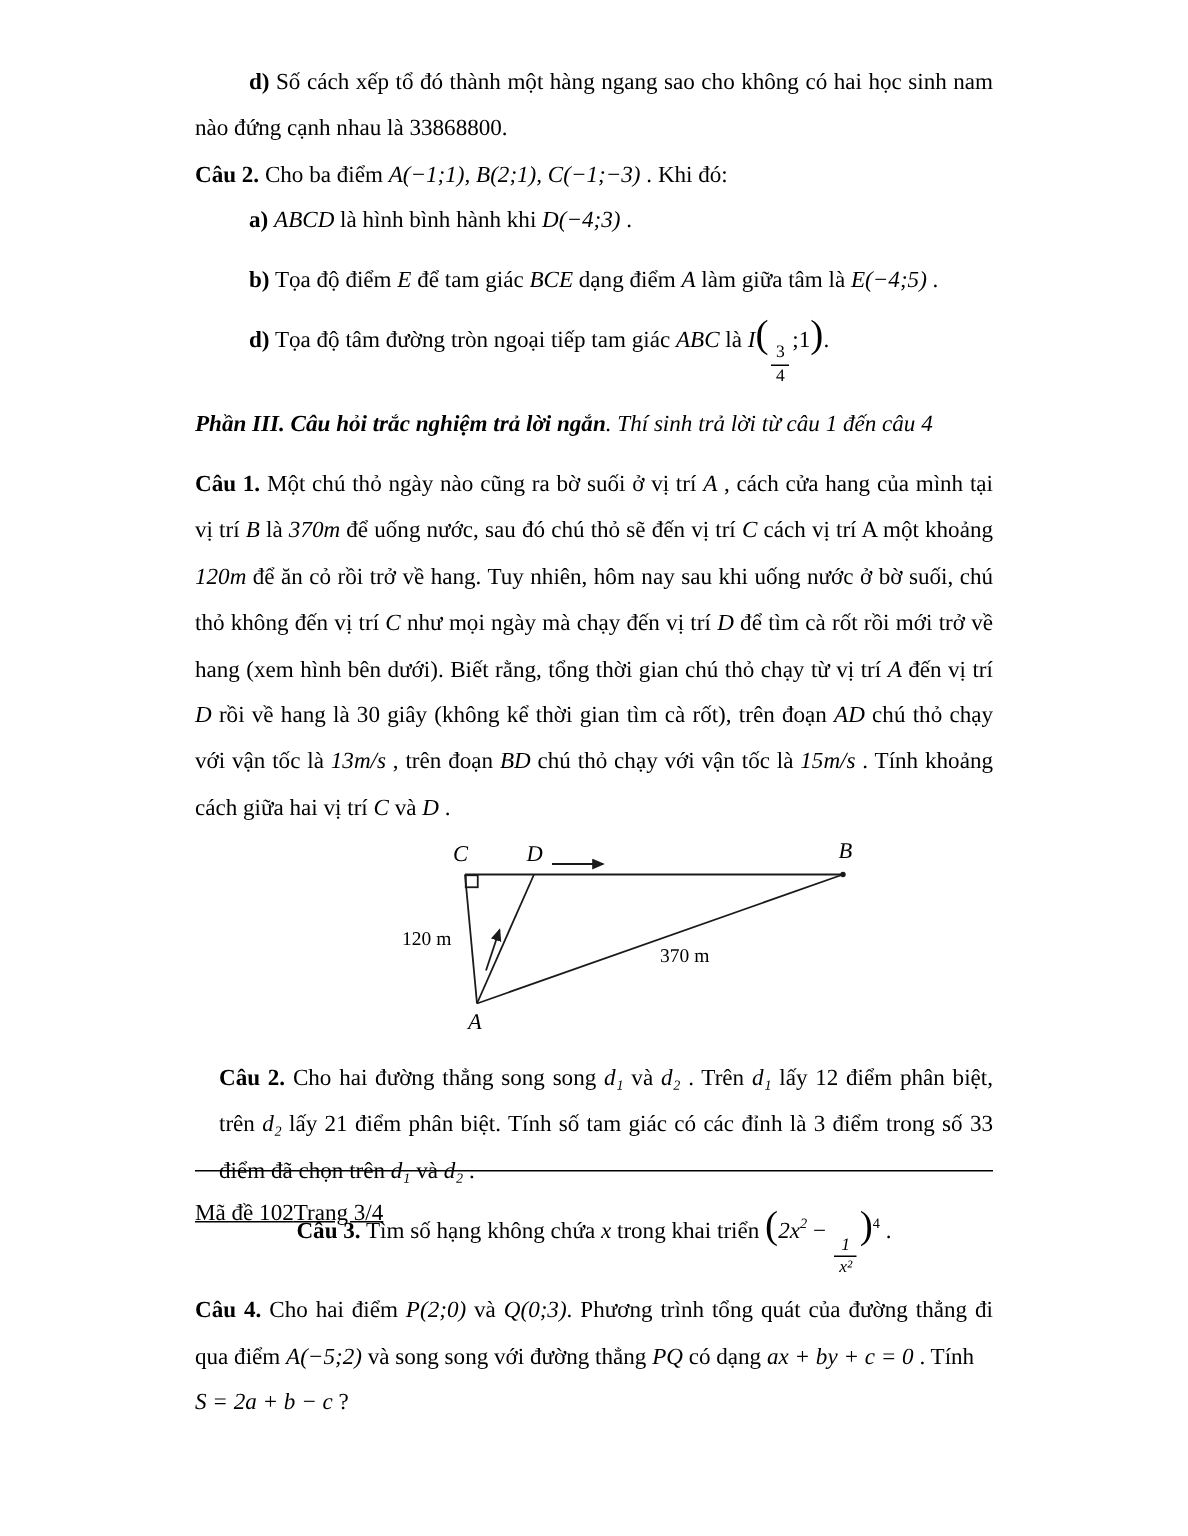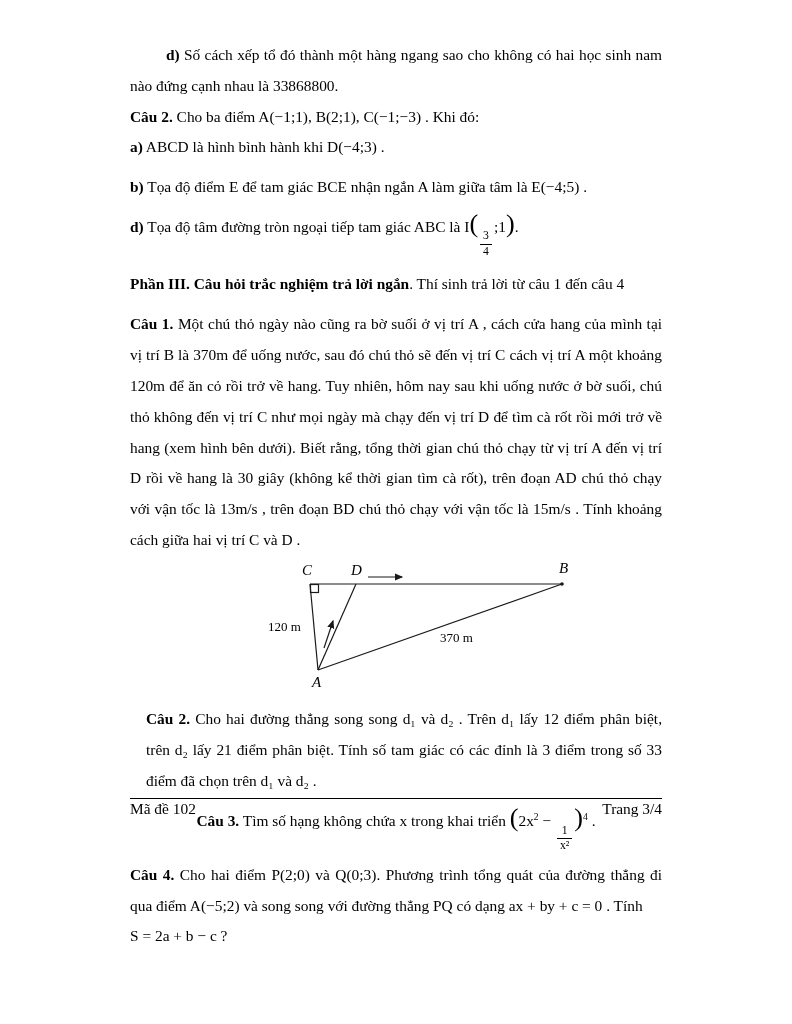--- a/index.html
+++ b/index.html
@@ -22,24 +22,24 @@
     padding: 40px 130px 0 130px;
     position: relative;
   }
   .para {
     margin: 0;
     font-size: 15.4px;
     line-height: 2.0;
     color: #000;
   }
   .para .b { font-weight: bold; }
-  .para .i { }
+  .para .i { font-style: italic; }
   .indent { text-indent: 36px; text-align: justify; }
   .justify { text-align: justify; }
-  .sub { margin-bottom: 9px; }
+  .sub { margin-left: 36px; margin-bottom: 9px; }
   .section { margin: 8px 0 10px 0; }
   .vspace { margin: 10px 0 6px 0; text-align: center; }
   .mb8 { margin-bottom: 8px; margin-left: 16px; }
   sup { font-size: 62%; line-height: 0; }
   .bigparen {
     font-size: 170%;
     line-height: 0;
     vertical-align: -14%;
     font-weight: normal;
     font-style: normal;
@@ -58,36 +58,37 @@
   .frac .fden { border-top: 1px solid #000; padding: 0 3px; }
   .figure-wrap {
     margin: 4px 0 8px 138px;
   }
   .footer {
     position: absolute;
     left: 130px;
     right: 130px;
     bottom: 34px;
     border-top: 1.5px solid #000;
-    padding-top: 1px;
+    padding-top: 19px;
     display: flex;
-    justify-content: space-between;
+    justify-content: flex-start;
     font-size: 15.4px;
+    text-decoration: underline;
   }
 </style>
 </head>
 <body>
 
 <div class="page">
 
   <div id="flow-top">
       <p class="para indent"><span class="b">d)</span><span> Số cách xếp tổ đó thành một hàng ngang sao cho không có hai học sinh nam nào đứng cạnh nhau là </span><span>33868800</span><span>.</span></p>
       <p class="para"><span class="b">Câu 2.</span><span> Cho ba điểm </span><span class="i">A(−1;1), B(2;1), C(−1;−3)</span><span> . Khi đó:</span></p>
       <p class="para sub"><span class="b">a)</span><span> </span><span class="i">ABCD</span><span> là hình bình hành khi </span><span class="i">D(−4;3)</span><span> .</span></p>
-      <p class="para sub"><span class="b">b)</span><span> Tọa độ điểm </span><span class="i">E</span><span> để tam giác </span><span class="i">BCE</span><span> nhận ngắn </span><span class="i">A</span><span> làm giữa tâm là </span><span class="i">E(−4;5)</span><span> .</span></p>
+      <p class="para sub"><span class="b">b)</span><span> Tọa độ điểm </span><span class="i">E</span><span> để tam giác </span><span class="i">BCE</span><span> dạng điểm </span><span class="i">A</span><span> làm giữa tâm là </span><span class="i">E(−4;5)</span><span> .</span></p>
       <p class="para sub"><span class="b">d)</span><span> Tọa độ tâm đường tròn ngoại tiếp tam giác </span><span class="i">ABC</span><span> là </span><span class="i">I</span><span class="bigparen">(</span><span class="frac">
           <span class="fnum">3</span>
           <span class="fden">4</span>
         </span><span>;1</span><span class="bigparen">)</span><span>.</span></p>
       <p class="para section"><span class="b i">Phần III. Câu hỏi trắc nghiệm trả lời ngắn</span><span class="i">. </span><span class="i">Thí sinh trả lời từ câu 1 đến câu 4</span></p>
       <p class="para justify"><span class="b">Câu 1.</span><span> Một chú thỏ ngày nào cũng ra bờ suối ở vị trí </span><span class="i">A</span><span> , cách cửa hang của mình tại vị trí </span><span class="i">B</span><span> là </span><span class="i">370m</span><span> để uống nước, sau đó chú thỏ sẽ đến vị trí </span><span class="i">C</span><span> cách vị trí A một khoảng </span><span class="i">120m</span><span> để ăn cỏ rồi trở về hang. Tuy nhiên, hôm nay sau khi uống nước ở bờ suối, chú thỏ không đến vị trí </span><span class="i">C</span><span> như mọi ngày mà chạy đến vị trí </span><span class="i">D</span><span> để tìm cà rốt rồi mới trở về hang (xem hình bên dưới). Biết rằng, tổng thời gian chú thỏ chạy từ vị trí </span><span class="i">A</span><span> đến vị trí </span><span class="i">D</span><span> rồi về hang là 30 giây (không kể thời gian tìm cà rốt), trên đoạn </span><span class="i">AD</span><span> chú thỏ chạy với vận tốc là </span><span class="i">13m/s</span><span> , trên đoạn </span><span class="i">BD</span><span> chú thỏ chạy với vận tốc là </span><span class="i">15m/s</span><span> . Tính khoảng cách giữa hai vị trí </span><span class="i">C</span><span> và </span><span class="i">D</span><span> .</span></p>
     </div>
 
   <div class="figure-wrap">
     <svg width="330" height="132" viewBox="0 0 330 132">

